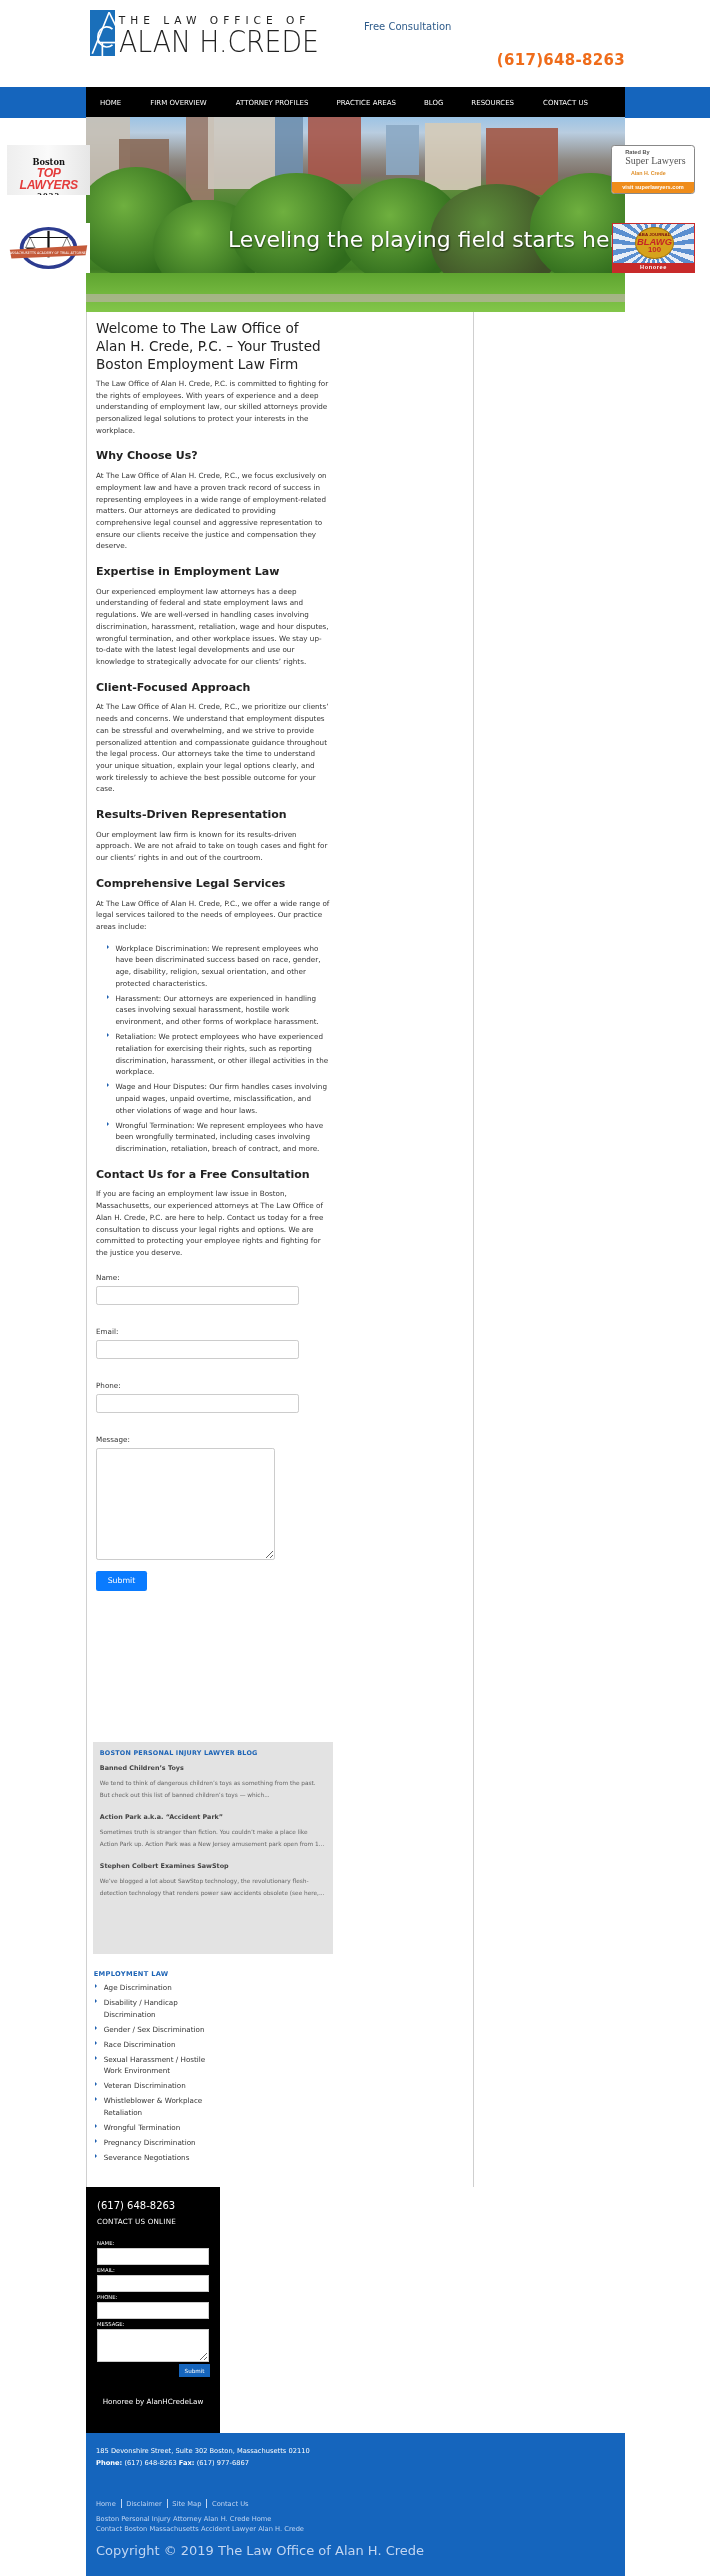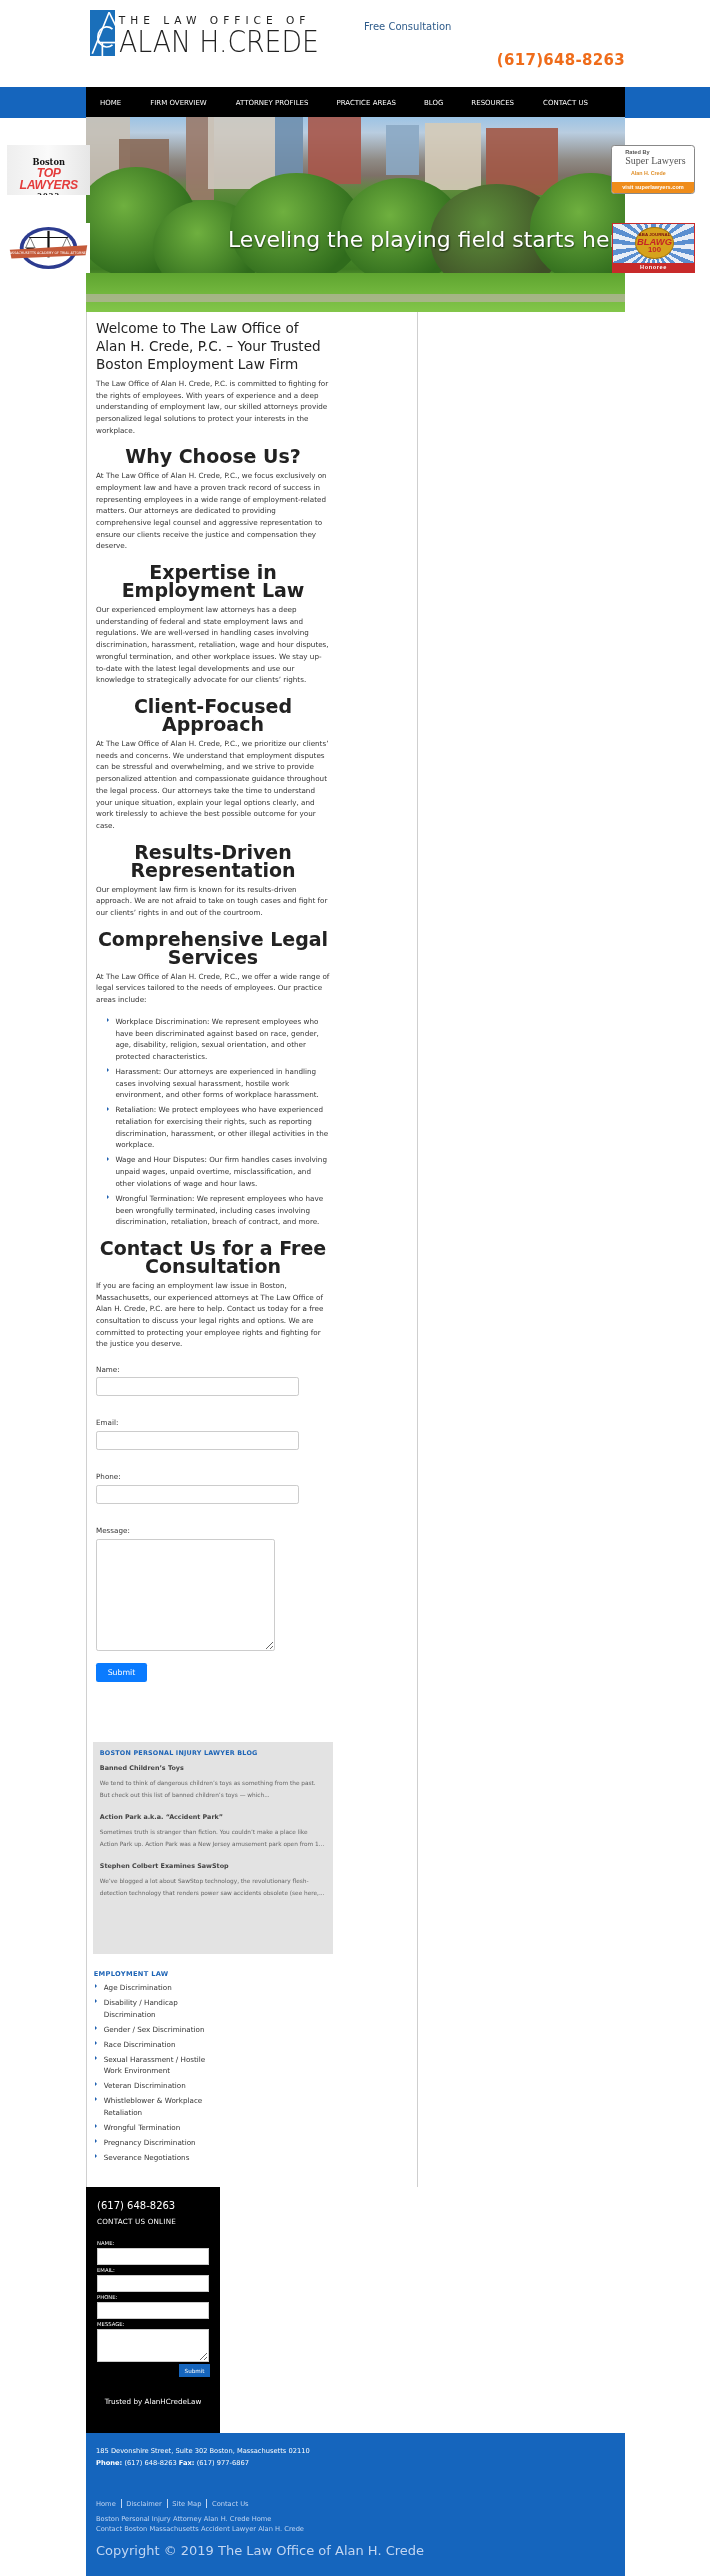--- a/index.html
+++ b/index.html
@@ -44,24 +44,24 @@
   .badge-superlawyers .s3 { font-family: "Liberation Sans", sans-serif; font-size: 5.3px; font-weight: bold; color: #e0902a; margin: 3.3px 0 0 19px; }
   .badge-superlawyers .s4 { position: absolute; left: 0; bottom: 0; width: 100%; height: 11px; background: #ef8c1a; color: #fff; font-family: "Liberation Sans", sans-serif; font-size: 5.6px; font-weight: bold; text-align: center; line-height: 11px; }
   .badge-blawg { left: 612px; top: 223px; width: 83px; height: 50px; border: 1.7px solid #c82a2a; background: repeating-conic-gradient(from 0deg at 50% 45%, #5b8fd0 0deg 8deg, #e8eef7 8deg 16deg); }
   .badge-blawg .oval { position: absolute; left: 22px; top: 3.3px; width: 39px; height: 32px; border-radius: 50%; background: #d6a21c; border: 1.1px solid #a57812; text-align: center; color: #c42525; font-weight: bold; font-family: "Liberation Sans", sans-serif; }
   .badge-blawg .oval .o1 { font-size: 4.4px; margin-top: 3.3px; color: #7a1010; }
   .badge-blawg .oval .o2 { font-size: 9.4px; line-height: 1; font-style: italic; }
   .badge-blawg .oval .o3 { font-size: 7.8px; line-height: 1; }
   .badge-blawg .hon { position: absolute; left: 0; bottom: 0; width: 100%; height: 9.4px; background: #c82a2a; color: #fff; text-align: center; font-size: 5.6px; font-weight: bold; line-height: 9.4px; letter-spacing: 0.6px; font-family: "Liberation Sans", sans-serif; }
 
   
-  .main { position: absolute; left: 86px; top: 312px; width: 332px; height: 1875px; border-left: 0.6px solid #d0d0d0; border-right: 1.1px solid #cfcfcf; }
+  .main { position: absolute; left: 86px; top: 312px; width: 388px; height: 1875px; border-left: 0.6px solid #d0d0d0; border-right: 1.1px solid #cfcfcf; }
   .content { position: absolute; left: 9px; top: 6.7px; width: 234px; }
   .content h1 { font-size: 13.6px; font-weight: normal; line-height: 18.3px; color: #222; margin-bottom: 4.4px; }
-  .content h2 { font-size: 19px; font-weight: bold; line-height: 18.3px; color: #222; margin: 11px 0 4.4px; text-align: center; }
+  .content h2 { font-size: 11px; font-weight: bold; line-height: 18.3px; color: #222; margin: 11px 0 4.4px; }
   .content p { font-size: 7.2px; line-height: 11.7px; color: #333; }
   .content ul { list-style: none; margin: 10px 0 0 19.4px; }
   .content ul li { position: relative; font-size: 7.2px; line-height: 11.7px; color: #333; margin-bottom: 3.3px; padding-left: 0; }
   .content ul li .tri { position: absolute; left: -8.3px; top: 2.2px; width: 0; height: 0; border-left: 2.8px solid #1d5fb0; border-top: 2.2px solid transparent; border-bottom: 2.2px solid transparent; }
 
   .form-block { margin-top: 14.4px; }
   .form-label { font-size: 7.2px; color: #333; display: block; margin-bottom: 3.9px; }
   .form-input { display: block; width: 203px; height: 19px; border: 0.6px solid #ccc; border-radius: 2.2px; background: #fff; margin-bottom: 22px; }
   .form-textarea { display: block; width: 179px; height: 112px; border: 0.6px solid #ccc; border-radius: 2.2px; background: #fff; resize: both; }
   .submit-btn { display: block; margin-top: 11.7px; width: 51px; height: 19.4px; background: #0a7bff; color: #fff; border: none; border-radius: 2.2px; font-family: "DejaVu Sans", sans-serif; font-size: 7.8px; }
@@ -208,21 +208,21 @@
     <h2>Client-Focused Approach</h2>
     <p>At The Law Office of Alan H. Crede, P.C., we prioritize our clients’ needs and concerns. We understand that employment disputes can be stressful and overwhelming, and we strive to provide personalized attention and compassionate guidance throughout the legal process. Our attorneys take the time to understand your unique situation, explain your legal options clearly, and work tirelessly to achieve the best possible outcome for your case.</p>
 
     <h2>Results-Driven Representation</h2>
     <p>Our employment law firm is known for its results-driven approach. We are not afraid to take on tough cases and fight for our clients’ rights in and out of the courtroom.</p>
 
     <h2>Comprehensive Legal Services</h2>
     <p>At The Law Office of Alan H. Crede, P.C., we offer a wide range of legal services tailored to the needs of employees. Our practice areas include:</p>
 
     <ul>
-      <li><span class="tri"></span><span>Workplace Discrimination: We represent employees who have been discriminated against based on race, gender, age, disability, religion, sexual orientation, and other protected characteristics.</span></li>
+      <li><span class="tri"></span><span>Workplace Discrimination: We represent employees who have been discriminated success based on race, gender, age, disability, religion, sexual orientation, and other protected characteristics.</span></li>
       <li><span class="tri"></span><span>Harassment: Our attorneys are experienced in handling cases involving sexual harassment, hostile work environment, and other forms of workplace harassment.</span></li>
       <li><span class="tri"></span><span>Retaliation: We protect employees who have experienced retaliation for exercising their rights, such as reporting discrimination, harassment, or other illegal activities in the workplace.</span></li>
       <li><span class="tri"></span><span>Wage and Hour Disputes: Our firm handles cases involving unpaid wages, unpaid overtime, misclassification, and other violations of wage and hour laws.</span></li>
       <li><span class="tri"></span><span>Wrongful Termination: We represent employees who have been wrongfully terminated, including cases involving discrimination, retaliation, breach of contract, and more.</span></li>
     </ul>
 
     <h2>Contact Us for a Free Consultation</h2>
     <p>If you are facing an employment law issue in Boston, Massachusetts, our experienced attorneys at The Law Office of Alan H. Crede, P.C. are here to help. Contact us today for a free consultation to discuss your legal rights and options. We are committed to protecting your employee rights and fighting for the justice you deserve.</p>
 
     <form class="form-block">
@@ -270,21 +270,21 @@
   <div class="side-title">CONTACT US ONLINE</div>
   <label class="side-label first">NAME:</label>
   <input class="side-input" type="text" style="">
   <label class="side-label tight">EMAIL:</label>
   <input class="side-input" type="text" style="">
   <label class="side-label tight">PHONE:</label>
   <input class="side-input" type="text" style="">
   <label class="side-label tight">MESSAGE:</label>
   <textarea class="side-textarea" style=""></textarea>
   <button class="side-submit" type="button">Submit</button>
-  <div class="tweets">Trusted by AlanHCredeLaw</div>
+  <div class="tweets">Honoree by AlanHCredeLaw</div>
 </div>
 
 <footer class="footer">
   <div class="addr">185 Devonshire Street, Suite 302 Boston, Massachusetts 02110</div>
   <div class="contact-line">
     <b>Phone:</b>
     <span>(617) 648-8263</span>
     <b>Fax:</b>
     <span>(617) 977-6867</span>
   </div>

